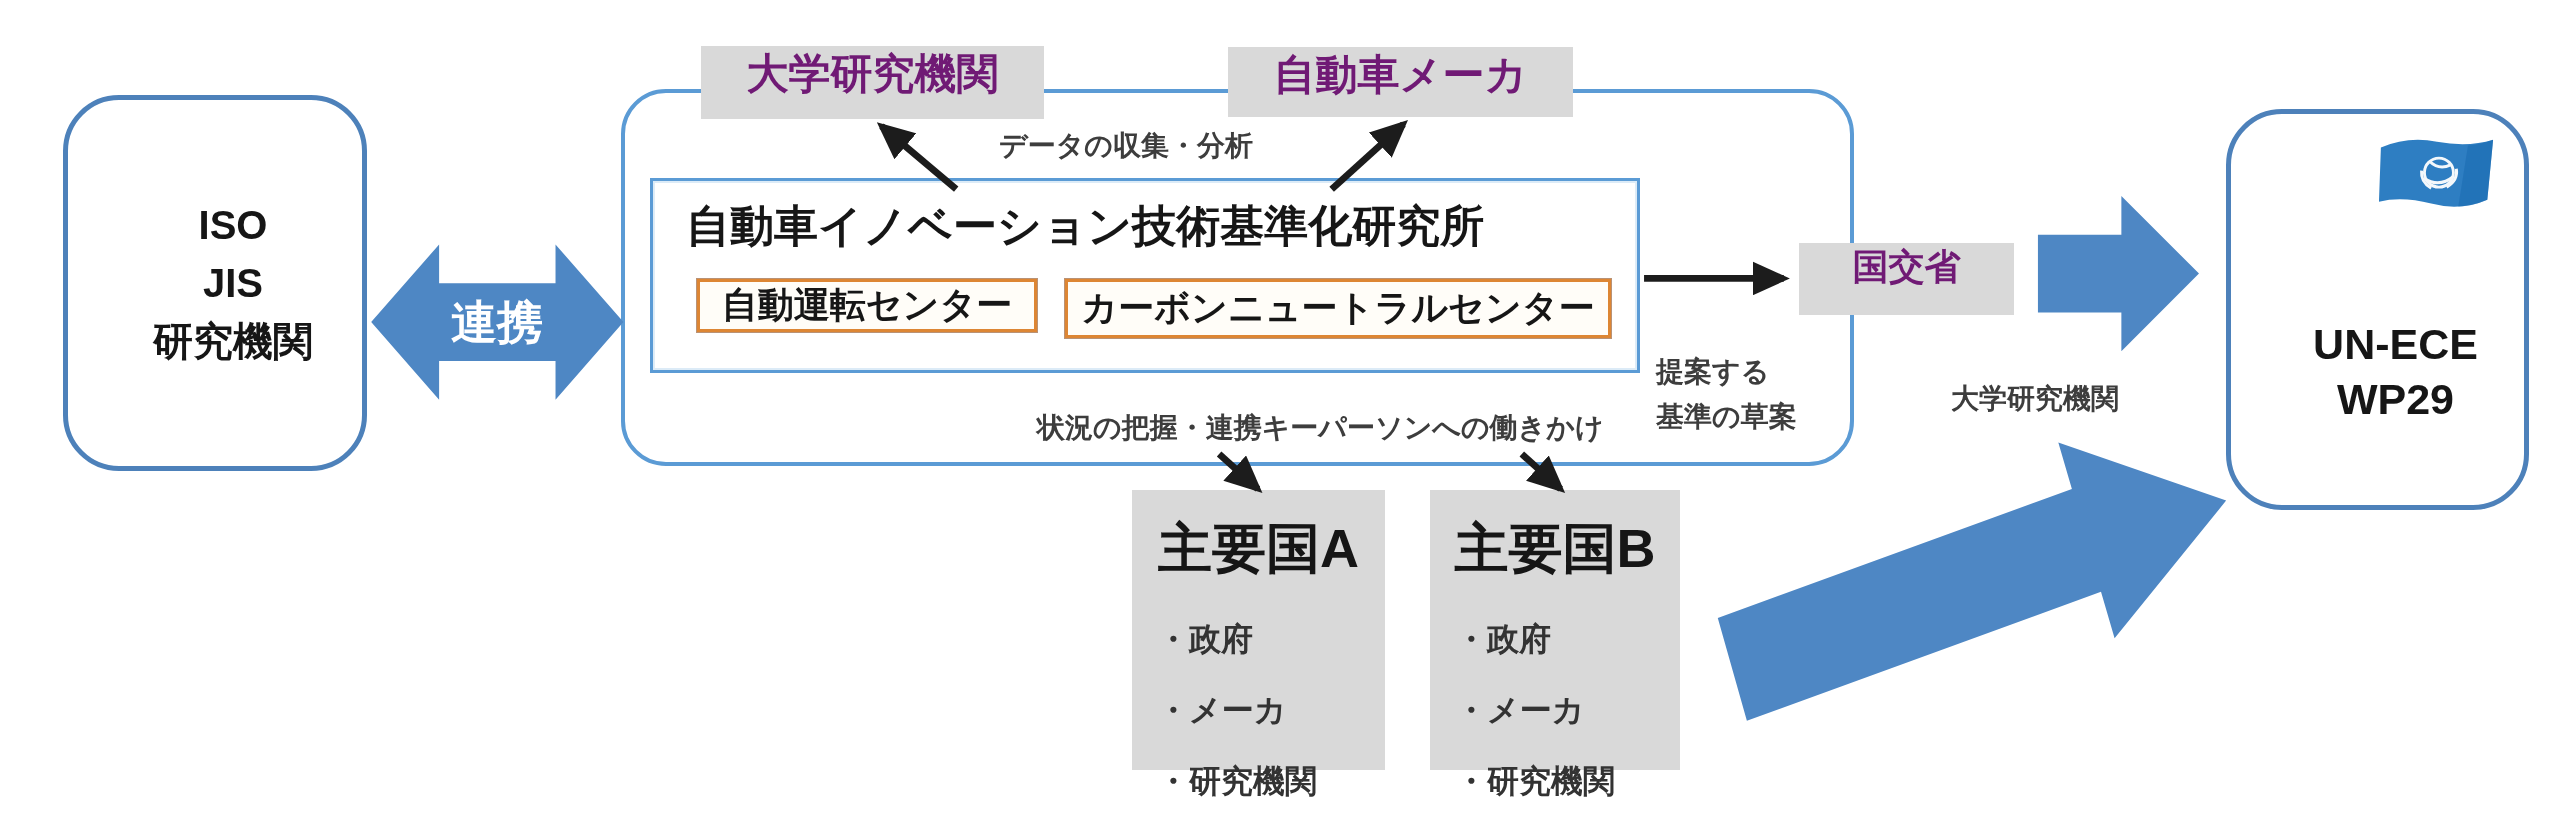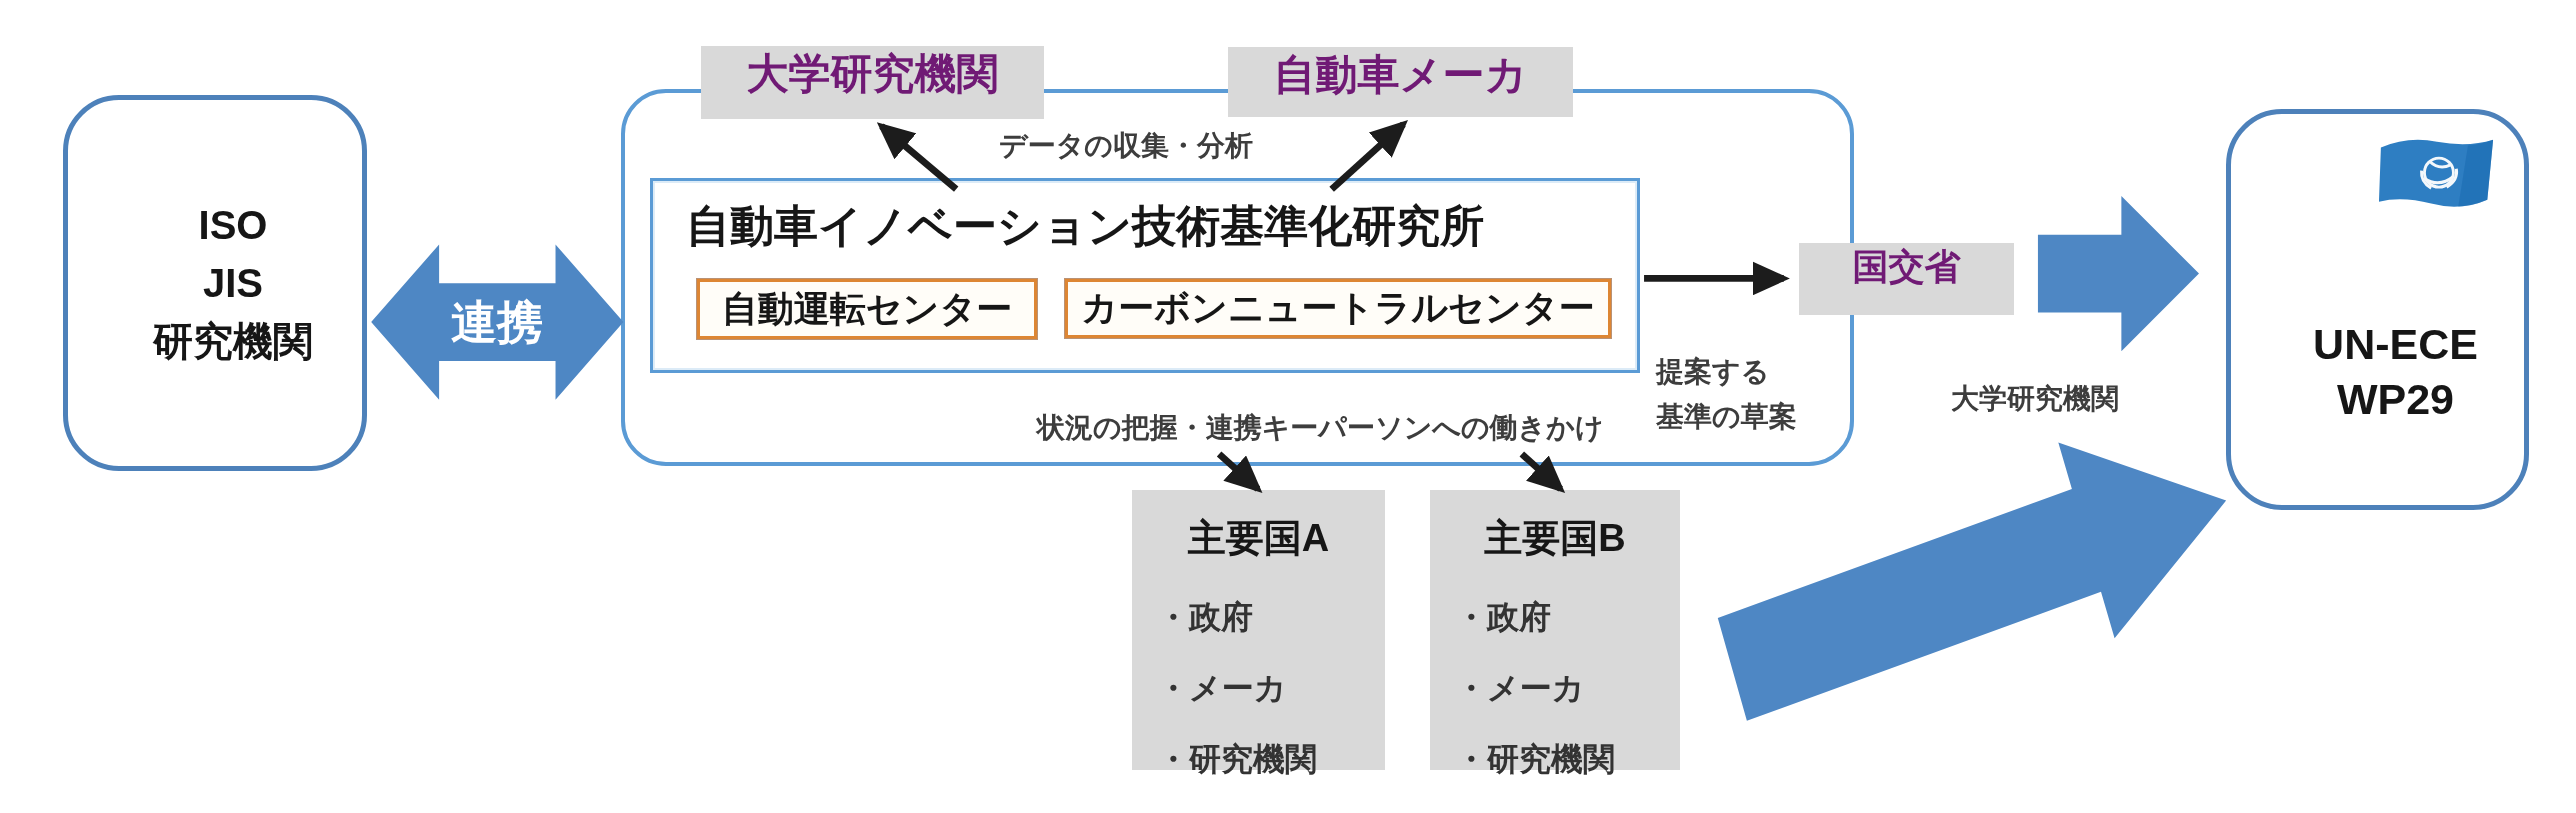--- a/index.html
+++ b/index.html
@@ -66,21 +66,21 @@
     white-space:nowrap;z-index:4;
   }
   #proposal-note{ line-height:45px; white-space:normal; }
 
   
   .country-box{
     background:#d9d9d9; z-index:3;
   }
   .country-title{
     text-align:center; padding-top:23px;
-    font-size:38px; font-weight:bold; color:#161616;
+    font-size:54px; font-weight:bold; color:#161616;
   }
   .country-list{
     list-style:none; margin:17.5px 0 0 0; padding:0 0 0 25px;
   }
   .country-list li{
     font-size:32px; line-height:71px; font-weight:600; color:#333333;
   }
 
   
   #renkei-label{
@@ -115,21 +115,21 @@
 
   <div id="maker-box" class="abs gray-box" style="left:1228px;top:47px;width:345px;height:70px;">
     <span>自動車メーカ</span>
   </div>
 
   <div class="abs note" style="left:932px;top:127px;width:388px;text-align:center;">データの収集・分析</div>
 
   <div id="institute-box" class="abs" style="left:650px;top:178px;width:990px;height:195px;">
     <div id="institute-title">自動車イノベーション技術基準化研究所</div>
   </div>
-  <div class="abs center-box" style="left:697px;top:279px;width:340px;height:60px;">
+  <div class="abs center-box" style="left:697px;top:279px;width:340px;height:53px;">
     <span>自動運転センター</span>
   </div>
   <div class="abs center-box" style="left:1065px;top:279px;width:546px;height:59px;">
     <span>カーボンニュートラルセンター</span>
   </div>
 
   <div class="abs note" style="left:1037px;top:409px;">状況の把握・連携キーパーソンへの働きかけ</div>
 
   <div id="kokudo-box" class="abs gray-box" style="left:1799px;top:243px;width:215px;height:72px;">
     <span>国交省</span>

